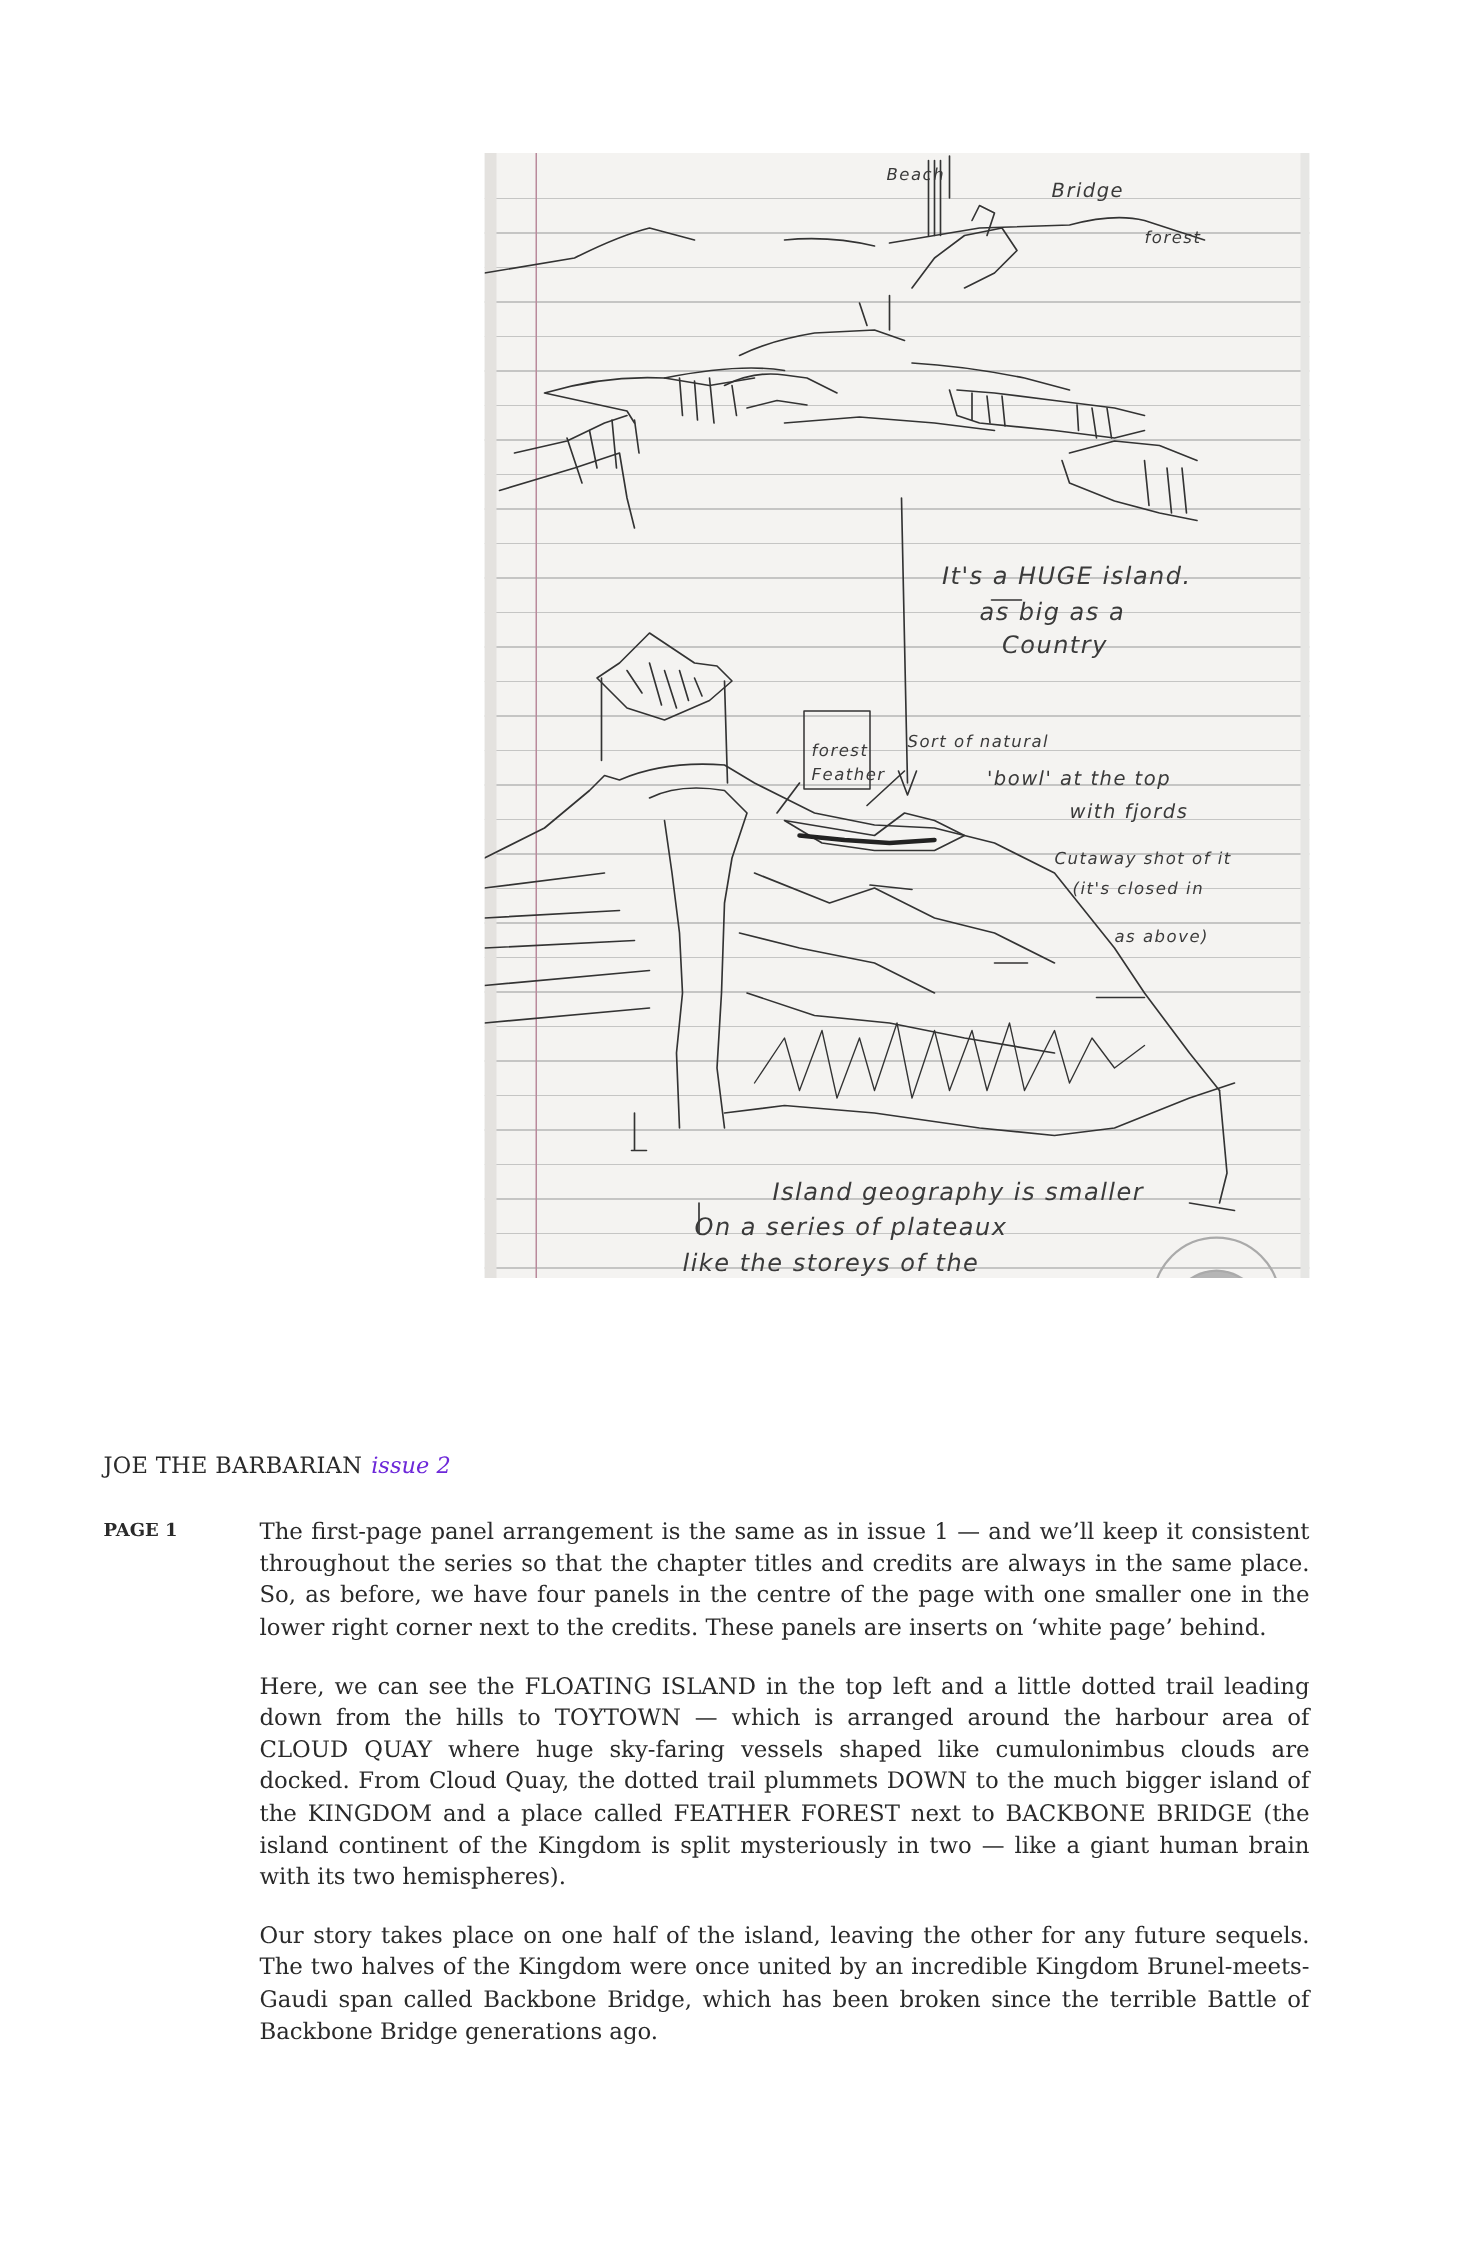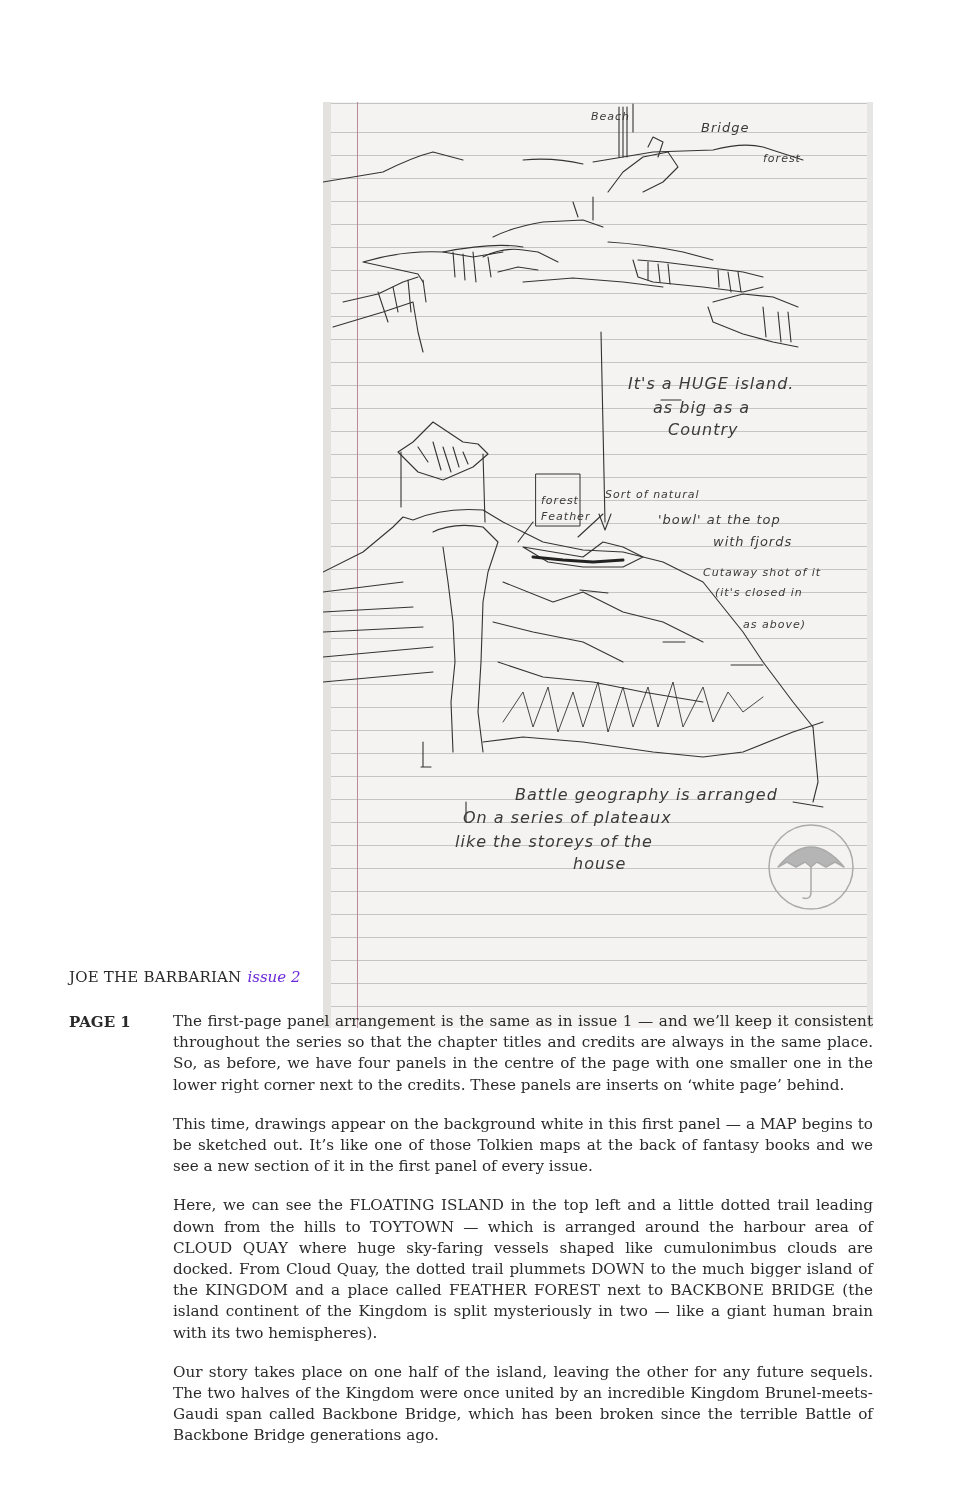--- a/index.html
+++ b/index.html
@@ -1,33 +1,33 @@
 <!DOCTYPE html>
 <html><head>
 <meta charset="utf-8">
 <style>
   html, body { margin: 0; padding: 0; background: #ffffff; }
   body { width: 977px; height: 1500px; position: relative; overflow: hidden;
          font-family: "DejaVu Serif", "Liberation Serif", serif; color: #2a2a2a; }
-  .sketch { position: absolute; left: 323px; top: 102px; width: 550px; height: 926px;
+  .sketch { position: absolute; left: 323px; top: 102px; width: 550px; height: 750px;
             background: #f4f3f1; overflow: hidden; }
   .sketch .lines { position: absolute; inset: 0;
      background-image: repeating-linear-gradient(to bottom, transparent 0, transparent 22px, #b9b9b9 22px, #b9b9b9 23px);
      background-position: 0 8px; opacity: 0.8; }
   .sketch .margin { position: absolute; left: 34px; top: 0; bottom: 0; width: 1px; background: #b98a9c; }
   .sketch .leftedge { position: absolute; left: 0; top: 0; bottom: 0; width: 8px; background: #e4e2df; }
   .sketch .rightedge { position: absolute; right: 0; top: 0; bottom: 0; width: 6px; background: #e6e6e4; }
   .sketch svg { position: absolute; left: 0; top: 0; }
   .hw { position: absolute; font-family: "DejaVu Sans", sans-serif; color: #3a3a3a; font-size: 16px;
         font-style: italic; letter-spacing: 1px; white-space: nowrap; }
   .hw.small { font-size: 11px; }
   .title { position: absolute; left: 69px; top: 968px; font-size: 15px; }
   .title b { font-family: "DejaVu Serif", serif; font-weight: normal; letter-spacing: 0.2px; }
   .title i { font-style: italic; margin-left: 6px; color: #6d28d9; }
-  .page-label { position: absolute; left: 69px; top: 1013px; font-weight: bold; font-size: 15px; }
+  .page-label { position: absolute; left: 69px; top: 1013px; font-weight: bold; font-size: 12px; }
   .body-text { position: absolute; left: 173px; top: 1011px; width: 700px; font-size: 15.2px;
                line-height: 21.2px; text-align: justify; }
   .body-text p { margin: 0 0 18px 0; }
 </style>
 </head>
 <body>
 
 <div class="sketch">
   <div class="lines"></div>
   <div class="leftedge"></div>
@@ -102,30 +102,29 @@
   <span class="hw small" style="left:218px; top:376px;margin-top:32px;">Feather</span>
   <span class="hw small" style="left:218px; top:392px;">forest</span>
 
   <span class="hw" style="left:282px; top:386px; font-size:11px;">Sort of natural</span>
   <span class="hw" style="left:335px; top:410px; font-size:13px;">'bowl' at the top</span>
   <span class="hw" style="left:390px; top:432px; font-size:13px;">with fjords</span>
   <span class="hw small" style="left:380px; top:464px;">Cutaway shot of it</span>
   <span class="hw small" style="left:392px; top:484px;">(it's closed in</span>
   <span class="hw small" style="left:420px; top:516px;">as above)</span>
 
-  <span class="hw" style="left:192px; top:683px;">Battle geography is arranged</span>
+  <span class="hw" style="left:192px; top:683px;">Island geography is smaller</span>
   <span class="hw" style="left:140px; top:706px;">On a series of plateaux</span>
   <span class="hw" style="left:132px; top:730px;">like the storeys of the</span>
   <span class="hw" style="left:250px; top:752px;">house</span>
 </div>
 
 <div class="title">
   <b>JOE THE BARBARIAN</b><i>issue 2</i>
 </div>
 
 <div class="page-label">PAGE 1</div>
 
 <div class="body-text">
   <p>The first-page panel arrangement is the same as in issue 1 — and we’ll keep it consistent throughout the series so that the chapter titles and credits are always in the same place. So, as before, we have four panels in the centre of the page with one smaller one in the lower right corner next to the credits. These panels are inserts on ‘white page’ behind.</p>
-  <p>This time, drawings appear on the background white in this first panel — a MAP begins to be sketched out. It’s like one of those Tolkien maps at the back of fantasy books and we see a new section of it in the first panel of every issue.</p>
   <p>Here, we can see the FLOATING ISLAND in the top left and a little dotted trail leading down from the hills to TOYTOWN — which is arranged around the harbour area of CLOUD QUAY where huge sky-faring vessels shaped like cumulonimbus clouds are docked. From Cloud Quay, the dotted trail plummets DOWN to the much bigger island of the KINGDOM and a place called FEATHER FOREST next to BACKBONE BRIDGE (the island continent of the Kingdom is split mysteriously in two — like a giant human brain with its two hemispheres).</p>
   <p>Our story takes place on one half of the island, leaving the other for any future sequels. The two halves of the Kingdom were once united by an incredible Kingdom Brunel-meets-Gaudi span called Backbone Bridge, which has been broken since the terrible Battle of Backbone Bridge generations ago.</p>
 </div>
 
 </body></html>

